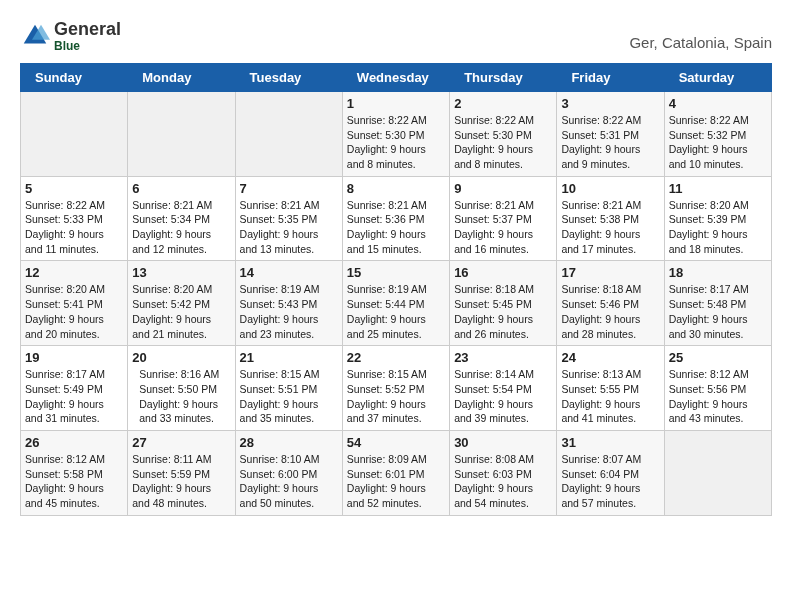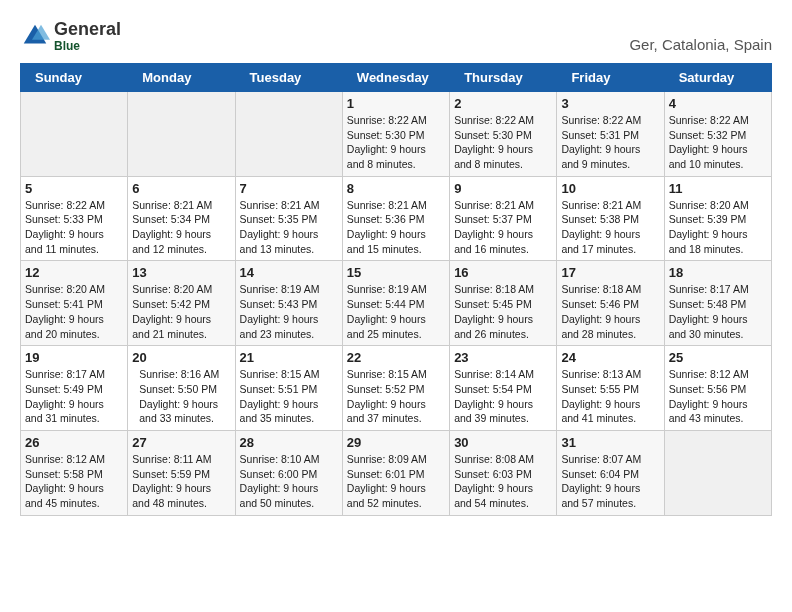--- a/index.html
+++ b/index.html
@@ -6,21 +6,21 @@
     body {
       font-family: Arial, sans-serif;
       background: #fff;
       width: 792px;
       min-height: 612px;
       padding: 20px;
     }
     .header {
       display: flex;
       justify-content: space-between;
-      align-items: flex-end;
+      align-items: center;
       margin-bottom: 10px;
     }
     .logo {
       display: flex;
       align-items: center;
     }
     .logo-text {
       display: flex;
       flex-direction: column;
       line-height: 1.1;
@@ -328,21 +328,21 @@
 and 48 minutes.</div>
         </td>
         <td>
           <span class="day-num">28</span>
           <div class="day-info" style="white-space: pre-line;">Sunrise: 8:10 AM
 Sunset: 6:00 PM
 Daylight: 9 hours
 and 50 minutes.</div>
         </td>
         <td>
-          <span class="day-num">29</span>
+          <span class="day-num">54</span>
           <div class="day-info" style="white-space: pre-line;">Sunrise: 8:09 AM
 Sunset: 6:01 PM
 Daylight: 9 hours
 and 52 minutes.</div>
         </td>
         <td>
           <span class="day-num">30</span>
           <div class="day-info" style="white-space: pre-line;">Sunrise: 8:08 AM
 Sunset: 6:03 PM
 Daylight: 9 hours

